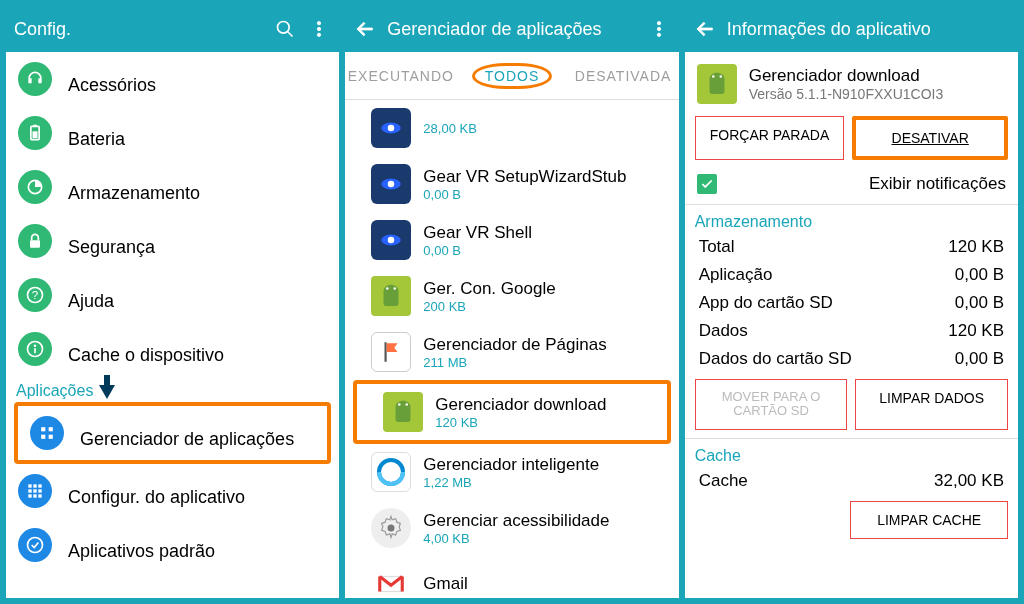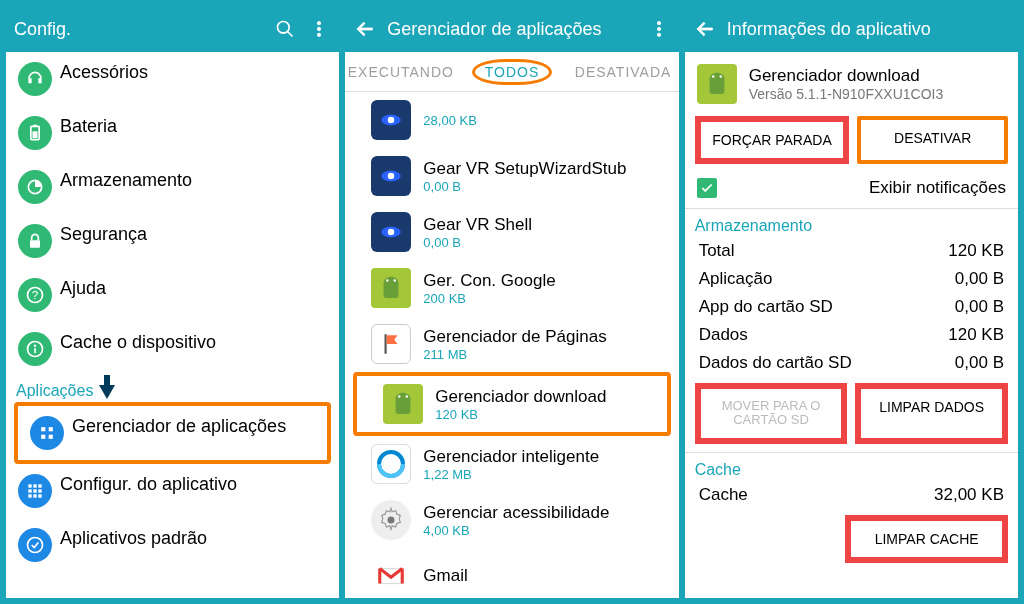--- a/index.html
+++ b/index.html
@@ -3,52 +3,52 @@
 <meta charset="utf-8">
 <style>
 * { margin: 0; padding: 0; box-sizing: border-box; font-family: "Comic Sans MS", cursive, sans-serif; }
 body { background: #1aa5b8; display: flex; gap: 6px; padding: 6px; width: 1024px; height: 604px; }
 .panel { background: #fff; flex: 1; display: flex; flex-direction: column; min-width: 0; }
 .appbar { background: #1aa5b8; color: #fff; display: flex; align-items: center; height: 46px; padding: 0 8px; gap: 10px; }
 .appbar .title { flex: 1; font-size: 18px; white-space: nowrap; overflow: hidden; text-overflow: ellipsis; }
 .appbar .ico { width: 24px; height: 24px; display: flex; align-items: center; justify-content: center; cursor: pointer; }
 .appbar svg { fill: #fff; stroke: #fff; }
 .body { flex: 1; overflow: hidden; background: #fff; }
-.list-item { display: flex; align-items: flex-start; padding: 10px 12px; gap: 8px; cursor: pointer; }
+.list-item { display: flex; align-items: flex-end; padding: 10px 12px; gap: 16px; cursor: pointer; }
 .list-item .ic { width: 34px; height: 34px; border-radius: 50%; display: flex; align-items: center; justify-content: center; flex-shrink: 0; }
 .ic-green { background: #2fb974; }
 .ic-blue { background: #1e88e5; }
 .ic svg { fill: #fff; }
 .list-item .lbl { font-size: 18px; }
 .section-hdr { color: #1aa5b8; font-size: 16px; padding: 6px 10px 2px; }
 .arrow-down { display:inline-block; width:0;height:0;border-left:8px solid transparent;border-right:8px solid transparent;border-top:14px solid #003b5c; margin-left:6px; vertical-align:middle; position:relative; }
 .arrow-down::before { content:''; position:absolute; top:-24px; left:-3px; width:6px; height:14px; background:#003b5c; }
 .hl-orange { border: 4px solid #f57c00; border-radius: 4px; margin: 0 8px; }
-.tabs { display: flex; height: 40px; align-items: center; border-bottom: 1px solid #ddd; }
+.tabs { display: flex; height: 48px; align-items: center; border-bottom: 1px solid #ddd; }
 .tab { flex:1; text-align:center; color:#9e9e9e; font-size:14px; letter-spacing:1px; cursor:pointer; }
 .tab.active { color:#1aa5b8; position:relative; }
 .tab.active span { border: 3px solid #f57c00; border-radius: 50%/60%; padding: 2px 10px; }
 .app-row { display:flex; align-items:center; gap:12px; padding: 8px 26px; cursor:pointer; }
 .app-ic { width:40px; height:40px; border-radius:6px; display:flex; align-items:center; justify-content:center; flex-shrink:0; }
 .app-row .txt { display:flex; flex-direction:column; min-width:0; }
 .app-row .nm { font-size:17px; white-space:nowrap; overflow:hidden; text-overflow:ellipsis; }
 .app-row .sz { font-size:13px; color:#1aa5b8; }
 .ic-samsung { background:#1a3a6e; }
 .ic-flag { background:#fff; border:1px solid #ccc; }
 .ic-download { background:#a4c639; border-radius:4px; }
 .ic-gear { background:#eee; border-radius:50%; }
 .ic-gmail { background:#fff; }
 .panel3-top { display:flex; align-items:center; gap:12px; padding:12px; }
 .panel3-top .info { display:flex; flex-direction:column; }
 .panel3-top .nm { font-size:17px; }
 .panel3-top .ver { font-size:14px; color:#777; }
 .btn-row { display:flex; gap:8px; padding: 0 10px 10px; }
-.btn { flex:1; border:6px solid #ef4444; background:#fff; text-align:center; padding:10px 4px; font-size:14px; cursor:pointer; white-space:nowrap; }
+.btn { flex:1; border:1px solid #ef4444; background:#fff; text-align:center; padding:10px 4px; font-size:14px; cursor:pointer; white-space:nowrap; }
 .btn.disabled { color:#bbb; cursor:default; }
-.btn.hl { border: 4px solid #f57c00; border-radius:2px; }
+.btn.hl { border: 4px solid #f57c00; border-radius:2px;text-decoration:underline; }
 .chk-row { display:flex; align-items:center; gap:8px; padding: 4px 12px 8px; font-size:17px;justify-content:space-between; }
 .chkbox { width:20px; height:20px; background:#2fb974; display:flex; align-items:center; justify-content:center; border-radius:2px; }
 .chkbox svg { stroke:#fff; stroke-width:3; fill:none; }
 .stor-row { display:flex; justify-content:space-between; padding: 4px 14px; font-size:17px; }
 .hr { height:1px; background:#ddd; margin:2px 0; }
 .btn-row2 { display:flex; gap:8px; padding: 6px 10px; }
 </style>
 </head>
 <body>
 

